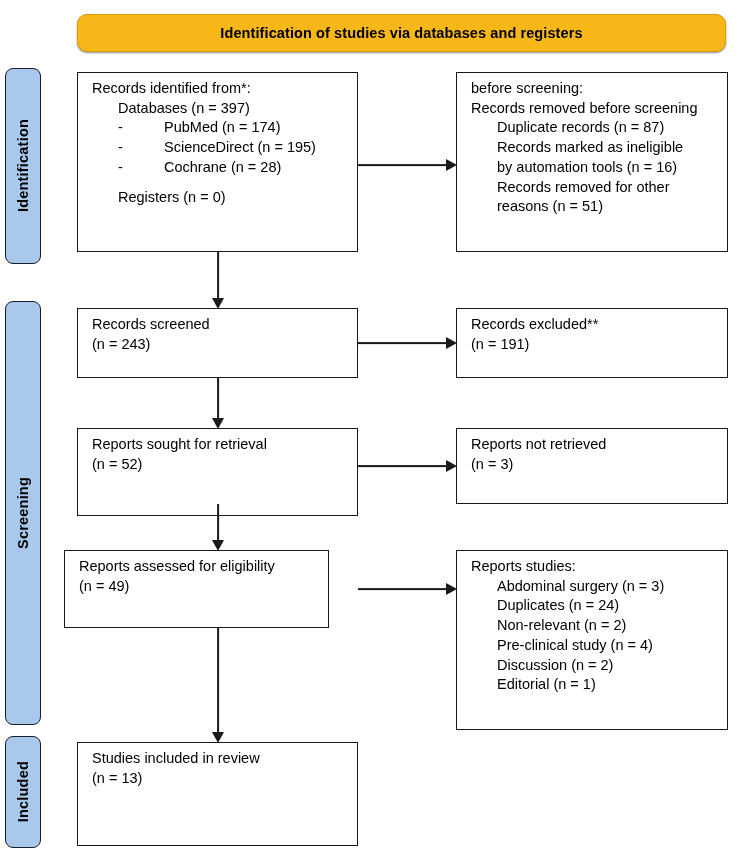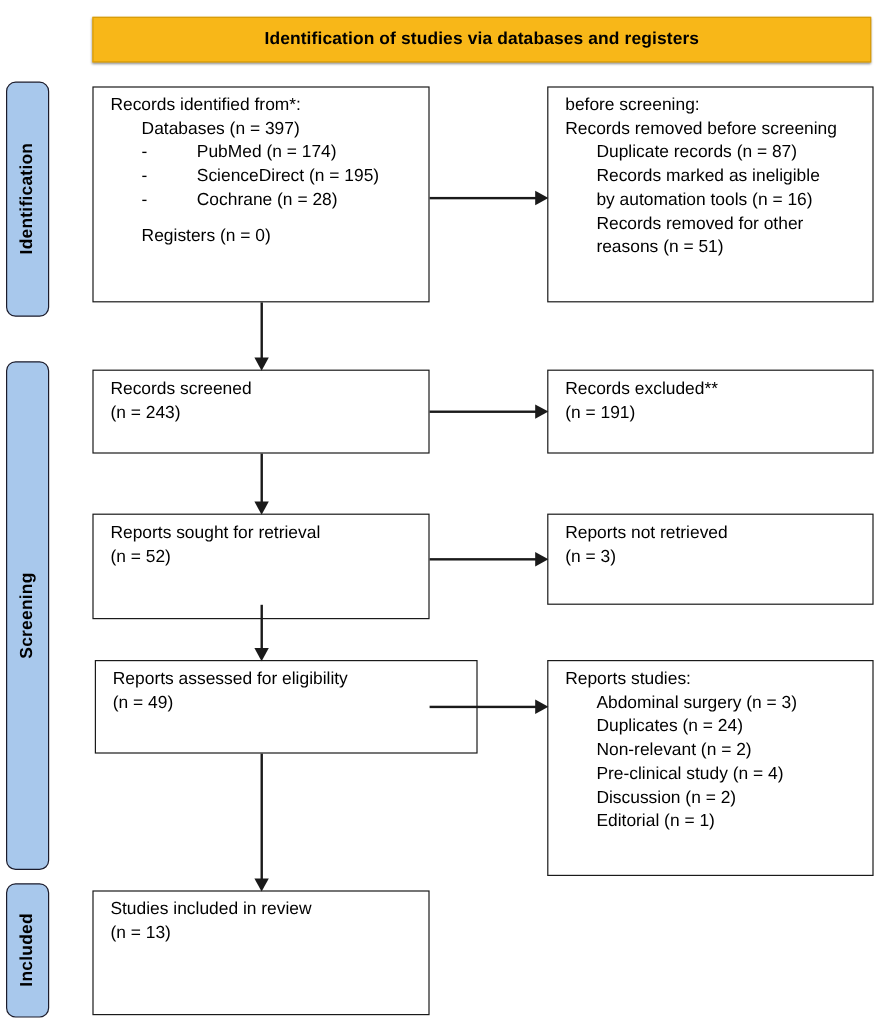--- a/index.html
+++ b/index.html
@@ -21,21 +21,21 @@
 
   
   .banner {
     position: absolute;
     left: 77px;
     top: 14px;
     width: 649px;
     height: 38px;
     background: #f8b718;
     border: 1px solid #d99d0a;
-    border-radius: 0;
+    border-radius: 10px;
     box-shadow: 0 1px 2px rgba(0,0,0,0.45);
     display: flex;
     align-items: center;
     justify-content: center;
     font-size: 14.5px;
     font-weight: bold;
     letter-spacing: 0.1px;
     color: #000;
     box-sizing: border-box;
   }
@@ -88,21 +88,21 @@
   .box .ln.dash .bul { display: inline-block; width: 46px; }
   .box .ln.gap { height: 10px; }
 
   
   .b-identified   { left: 77px;  top: 72px;  width: 281px; height: 180px; }
   .b-removed      { left: 456px; top: 72px;  width: 272px; height: 180px; }
   .b-screened     { left: 77px;  top: 308px; width: 281px; height: 70px;  }
   .b-excluded     { left: 456px; top: 308px; width: 272px; height: 70px;  }
   .b-sought       { left: 77px;  top: 428px; width: 281px; height: 88px;  }
   .b-notretrieved { left: 456px; top: 428px; width: 272px; height: 76px;  }
-  .b-assessed     { left: 79px;  top: 550px; width: 319px; height: 78px;  }
+  .b-assessed     { left: 64px;  top: 550px; width: 265px; height: 78px;  }
   .b-repexcluded  { left: 456px; top: 550px; width: 272px; height: 180px; }
   .b-included     { left: 77px;  top: 742px; width: 281px; height: 104px; }
 
   
   .arrow { position: absolute; }
   .arrow .shaft-h {
     position: absolute;
     left: 0; top: 50%;
     height: 1.8px;
     background: #1a1a1a;

